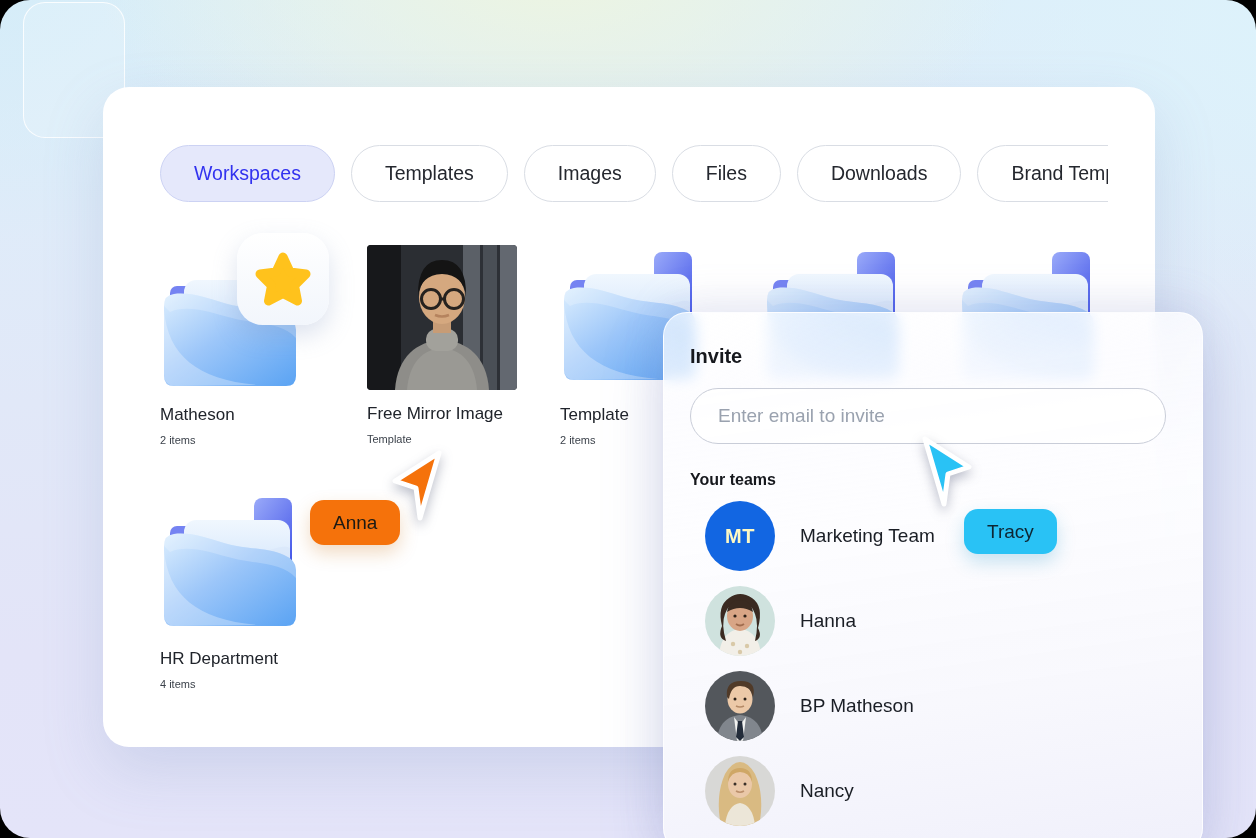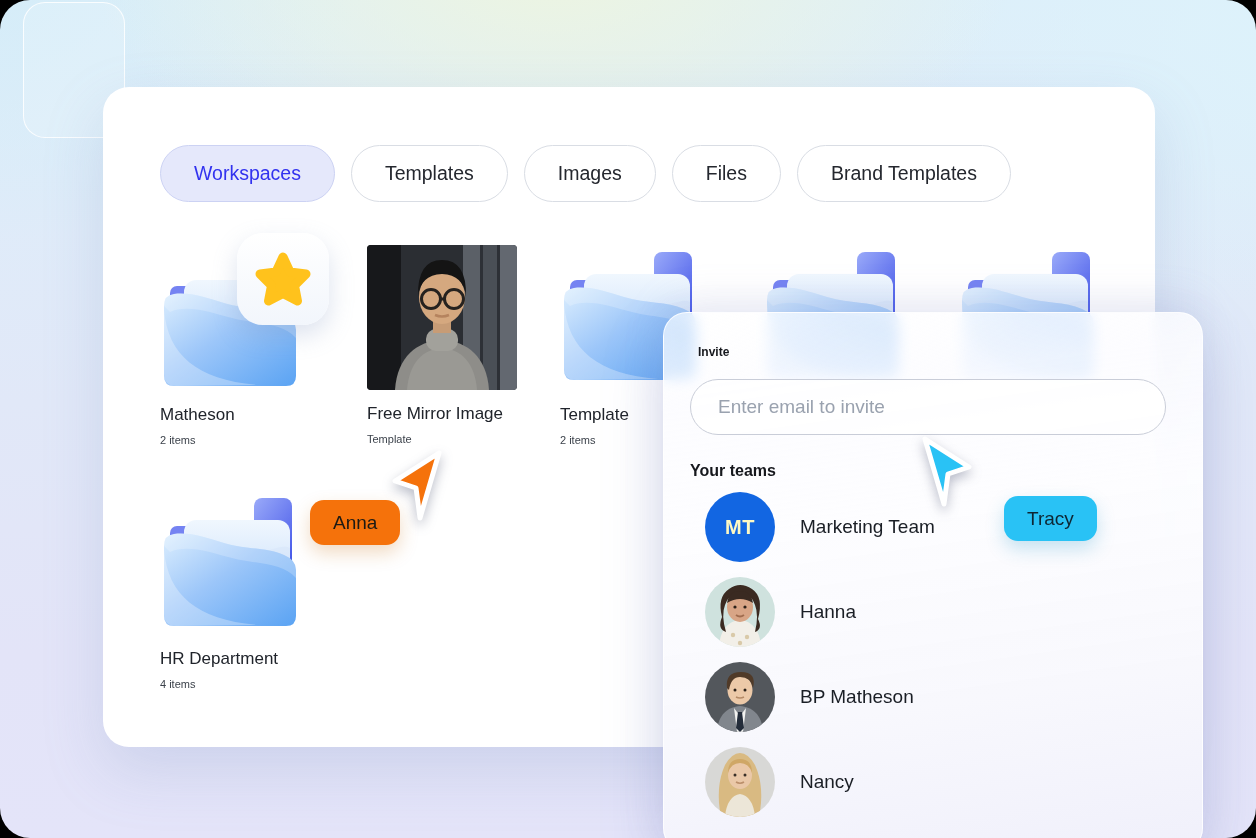--- a/index.html
+++ b/index.html
@@ -54,21 +54,21 @@
   .invite-panel{
     position:absolute; left:663px; top:312px; width:540px; height:540px;
     border-radius:24px;
     background:linear-gradient(172deg, rgba(255,255,255,.62) 0%, rgba(252,252,255,.88) 16%,
                rgba(253,253,255,.97) 38%, #f8f8fd 70%, #f0f0fb 100%);
     -webkit-backdrop-filter:blur(7px); backdrop-filter:blur(7px);
     border:1px solid rgba(255,255,255,.8);
     box-shadow:0 -10px 40px rgba(140,150,200,.16), 0 26px 60px rgba(115,125,185,.28);
   }
   .invite-inner{ padding:32px 26px 0 26px; }
-  .invite-title{ font-size:12px; font-weight:700; color:#16181d;margin-left:8px; }
+  .invite-title{ font-size:20px; font-weight:700; color:#16181d; }
   .invite-input{
     margin-top:20px; width:476px; height:56px; border-radius:28px;
     border:1.5px solid #c9cdd8; background:rgba(255,255,255,.85);
     font-size:19px; color:#2a2e36; padding:0 27px; outline:none;
     font-family:"Liberation Sans", sans-serif;
   }
   .invite-input::placeholder{ color:#9aa2af; }
   .teams-heading{ margin-top:27px; font-size:16px; font-weight:700; color:#16181d; }
   .team-list{ margin-top:12px; }
   .team-row{ display:flex; align-items:center; height:70px; margin:0 0 15px 15px; cursor:pointer; }
@@ -77,21 +77,21 @@
     display:flex; align-items:center; justify-content:center;
   }
   .avatar.initials{ background:#1266e2; color:#fef9c3; font-weight:700; font-size:20px; letter-spacing:.5px; }
   .member-name{ margin-left:25px; font-size:19px; color:#1a1e25; }
   
   .cursor-label{
     position:absolute; height:45px; line-height:45px; padding:0 23px;
     border-radius:14px; font-size:19px; font-weight:500; color:#1d1a14;
   }
   .cursor-label.anna{ left:310px; top:500px; background:#f5720b; box-shadow:0 8px 18px rgba(200,110,20,.25); }
-  .cursor-label.tracy{ left:964px; top:496px; background:#29c2f5; color:#0e2633; box-shadow:0 8px 18px rgba(40,150,200,.25);margin-left:40px; }
+  .cursor-label.tracy{ left:964px; top:509px; background:#29c2f5; color:#0e2633; box-shadow:0 8px 18px rgba(40,150,200,.25); }
   .cursor-arrow{ position:absolute; filter:drop-shadow(0 5px 6px rgba(60,70,100,.35)); }
   .cursor-arrow.anna{ left:390px; top:450px; }
   .cursor-arrow.tracy{ left:920px; top:436px; }
   .z1{z-index:1}.z3{z-index:3}.z5{z-index:5}.z6{z-index:6}
 </style>
 </head>
 <body>
 
 <svg width="0" height="0" style="position:absolute">
   <defs>
@@ -129,20 +129,21 @@
 
   <div class="ghost-card"></div>
 
   <div class="main-card z1">
 
     <div class="tabs">
       <div class="tab selected">Workspaces</div>
       <div class="tab">Templates</div>
       <div class="tab">Images</div>
       <div class="tab">Files</div>
+      <div class="tab">Downloads</div>
       <div class="tab">Brand Templates</div>
     </div>
 
     <div class="grid-item" style="left:57px; top:159px;">
       <div class="icon-box">
         <svg width="136" height="124" viewBox="0 0 136 124" style="position:absolute;left:2px;top:18px">
             <use href="#folderBase"></use>
           </svg>
         <div class="star-badge">
           <svg width="62" height="60" viewBox="0 0 62 60">

